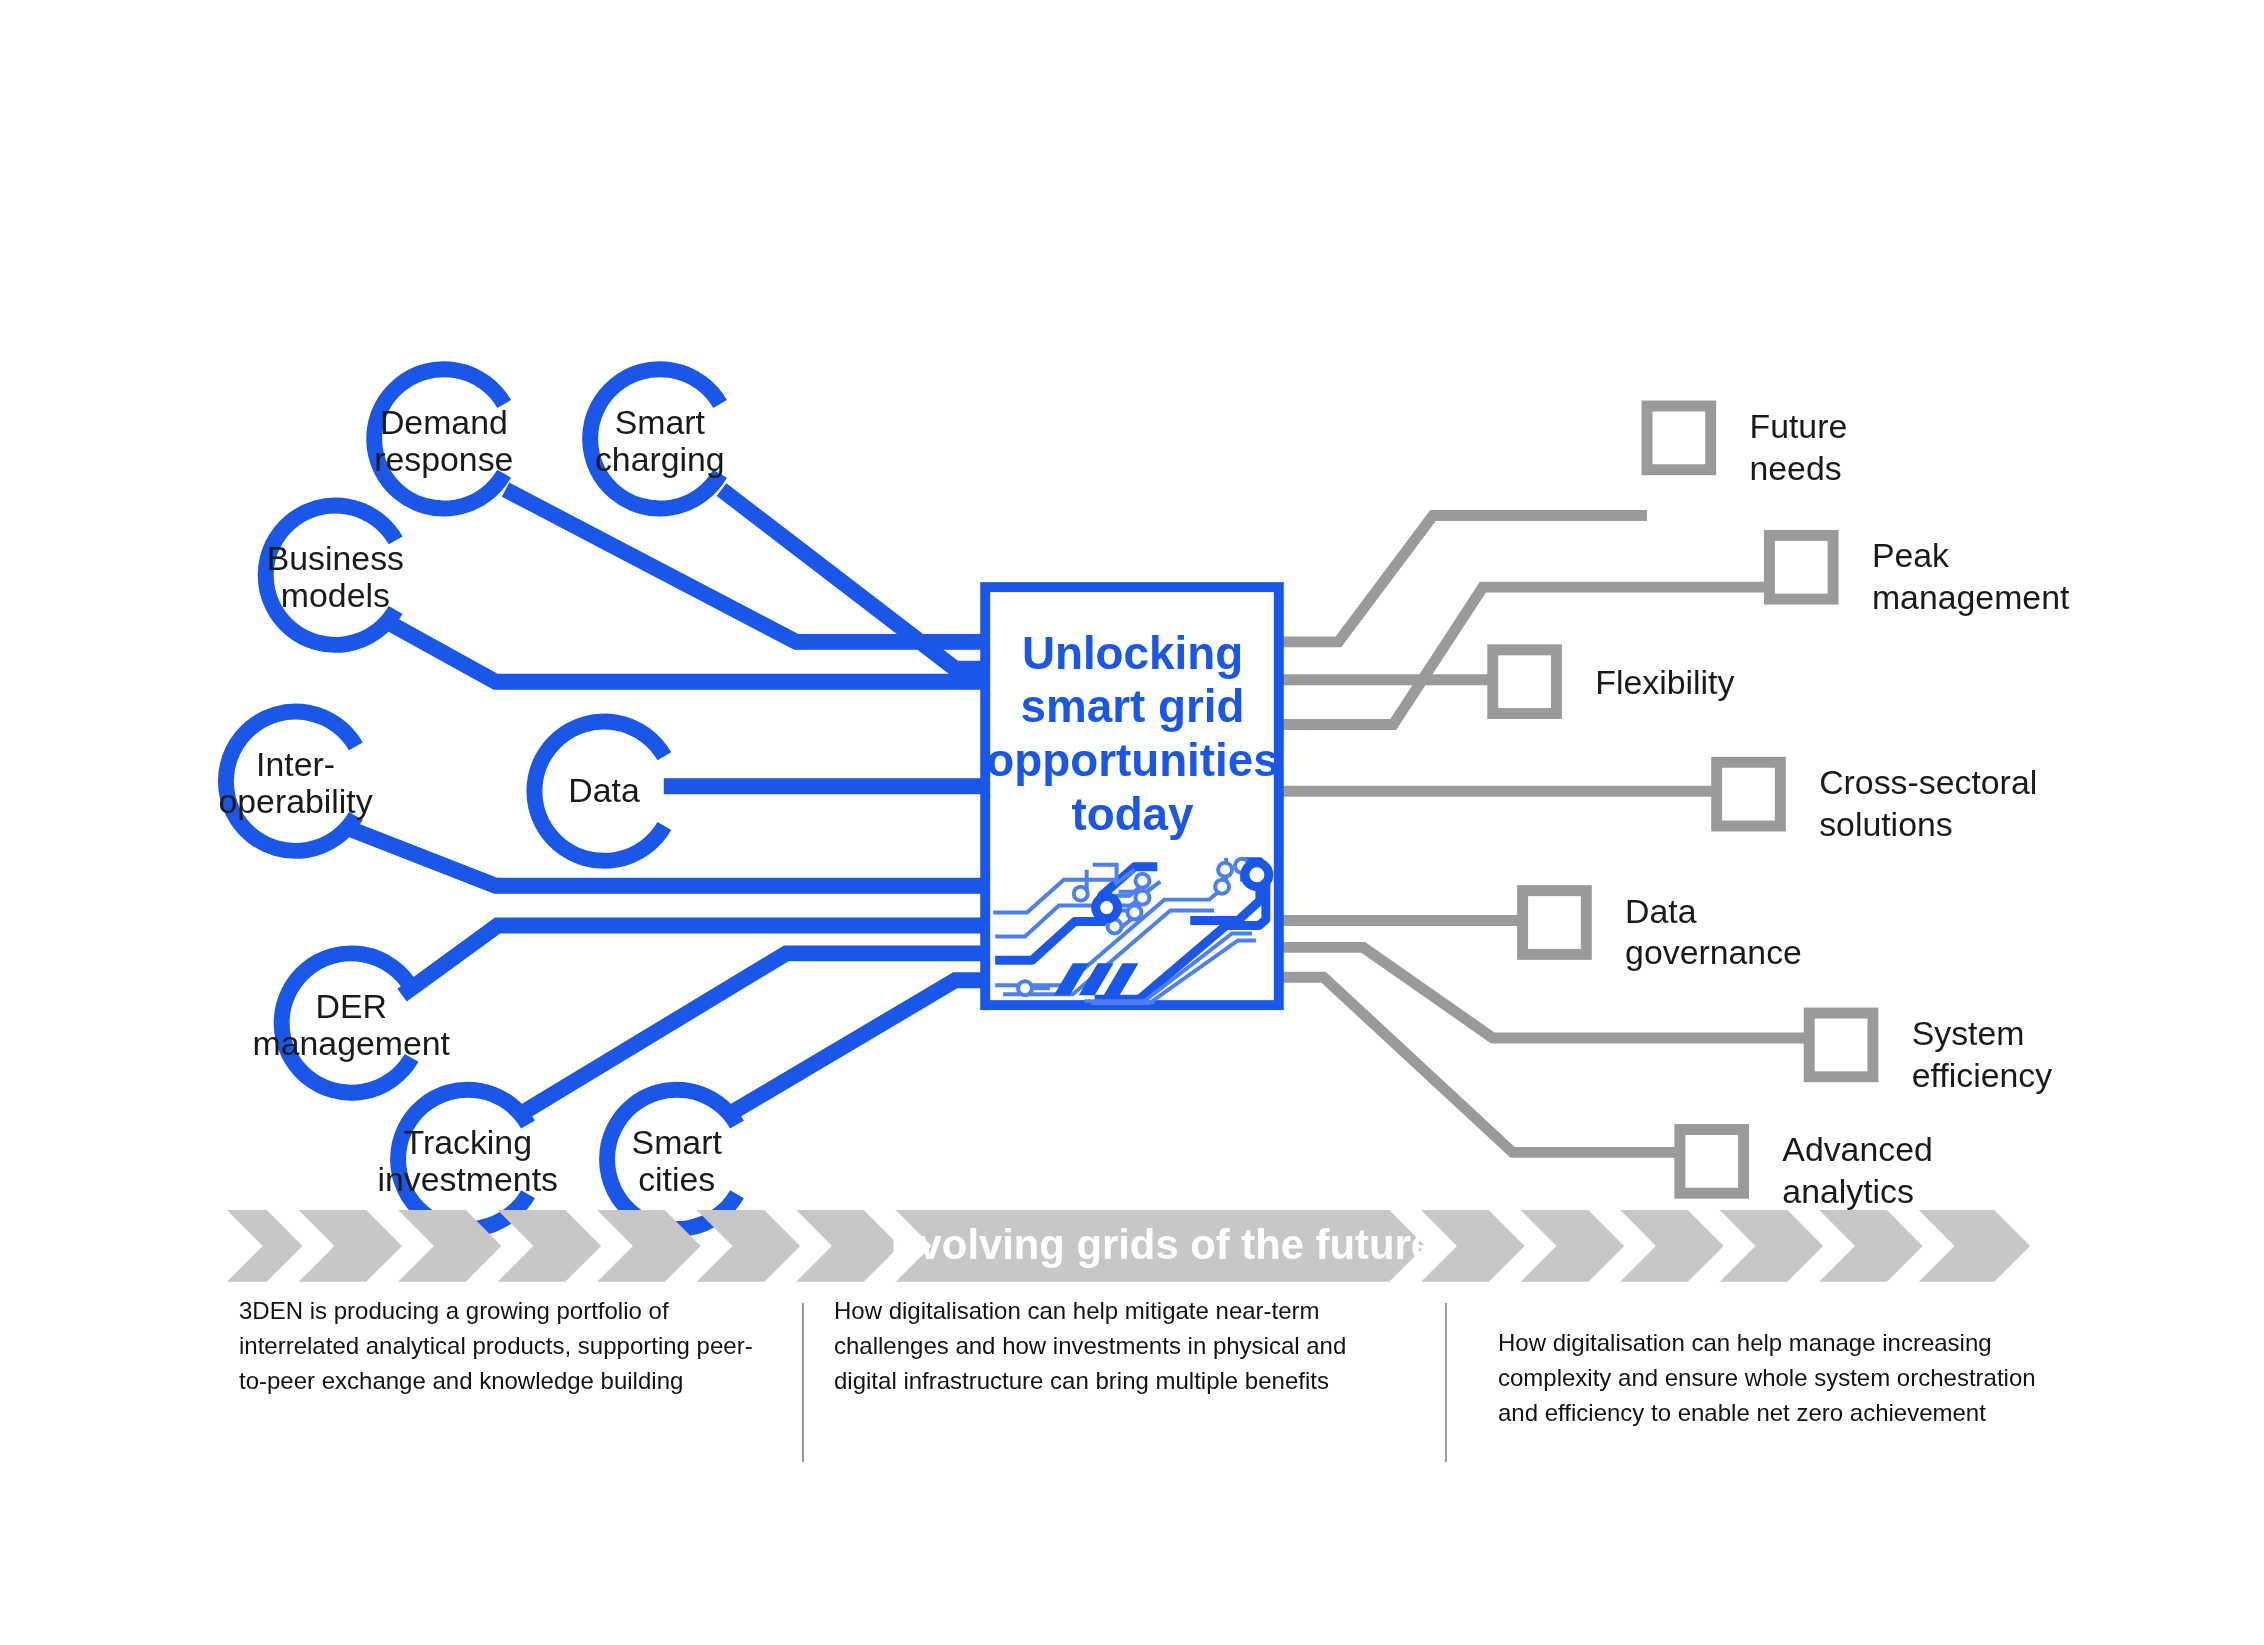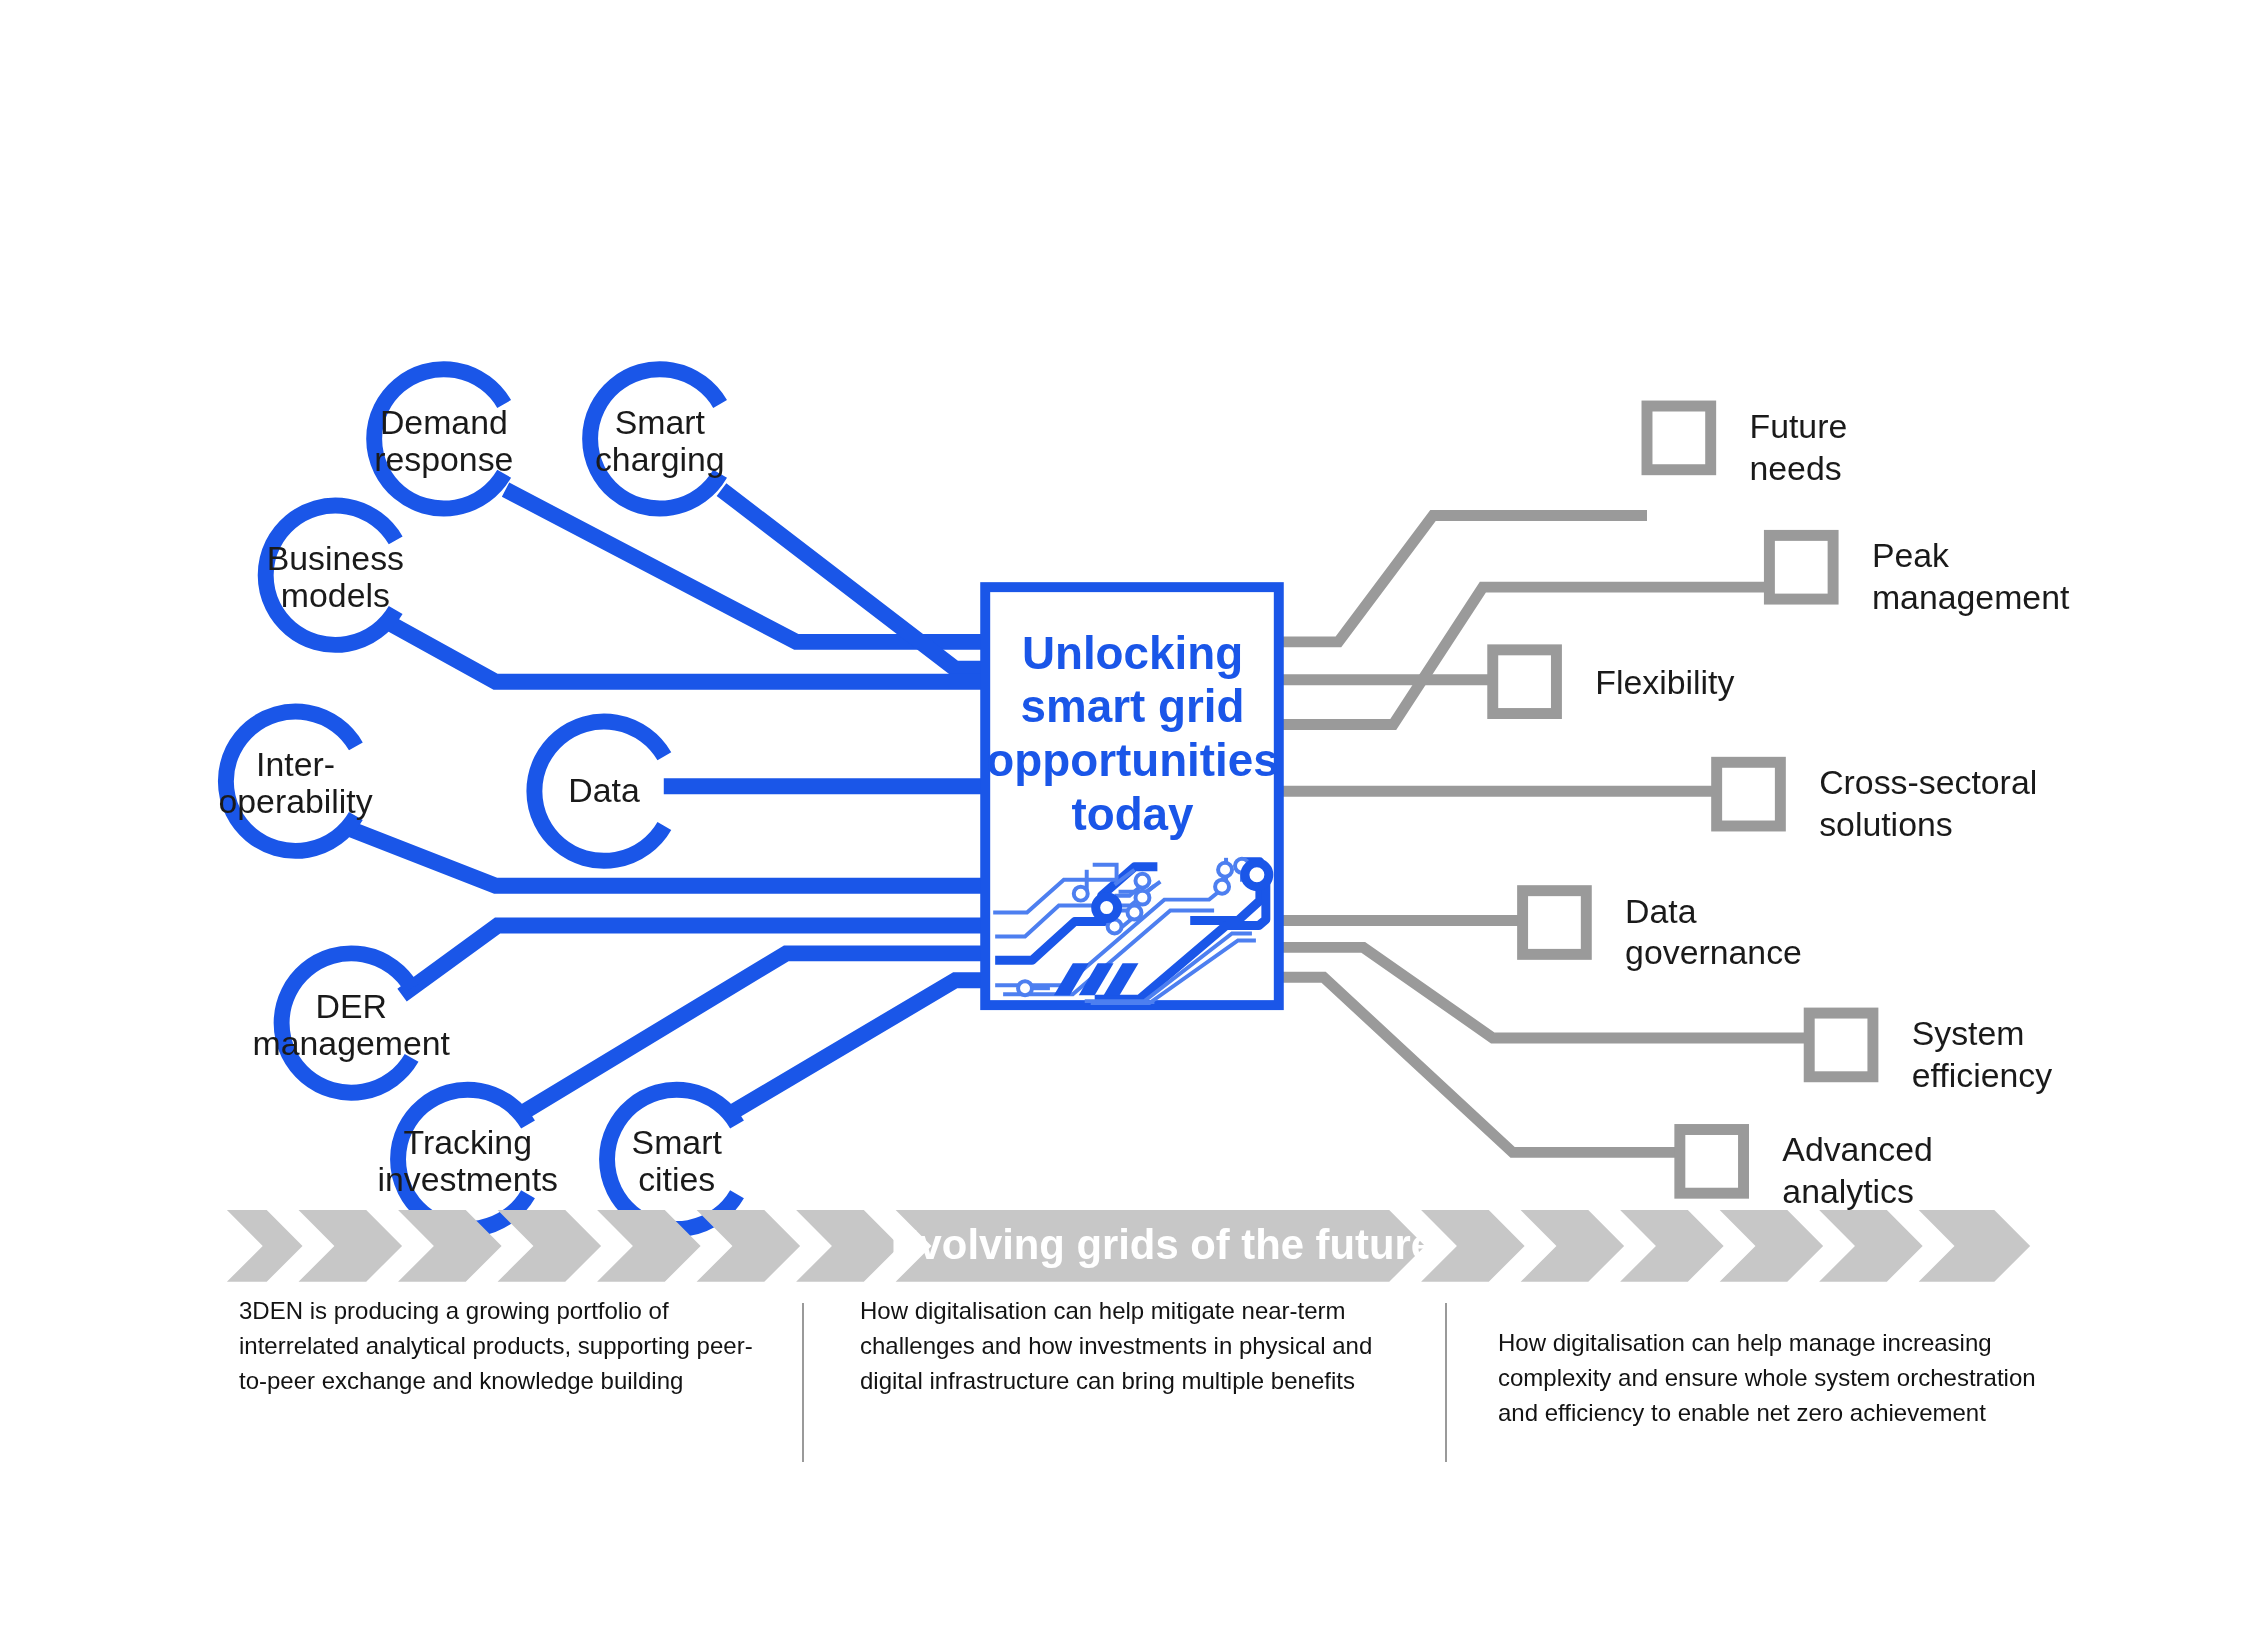--- a/index.html
+++ b/index.html
@@ -209,19 +209,19 @@
         <polygon points="1928,1216 2004,1216 2040,1252 2004,1288 1928,1288 1964,1252"></polygon>
       </g>
       <text class="banner-title" x="1168" y="1254">Evolving  grids of the future</text>
     </g>
 
   </svg>
 
   <div class="foot-col" style="left:239px; top:1294px; width:527px;">3DEN is producing a growing portfolio of interrelated analytical products, supporting peer-to-peer exchange and knowledge building</div>
   <div class="foot-rule" style="left:802px; top:1303px; height:159px;"></div>
 
-  <div class="foot-col" style="left:860px; top:1294px; width:557px;">How digitalisation can help mitigate near-term challenges and how investments in physical and digital infrastructure can bring multiple benefits</div>
+  <div class="foot-col" style="left:834px; top:1294px; width:557px;">How digitalisation can help mitigate near-term challenges and how investments in physical and digital infrastructure can bring multiple benefits</div>
   <div class="foot-rule" style="left:1445px; top:1303px; height:159px;"></div>
 
   <div class="foot-col" style="left:1498px; top:1294px; width:557px;margin-top:32px;">How digitalisation can help manage increasing complexity and ensure whole system orchestration and efficiency to enable net zero achievement</div>
 
 </div>
 
 
 </body></html>

